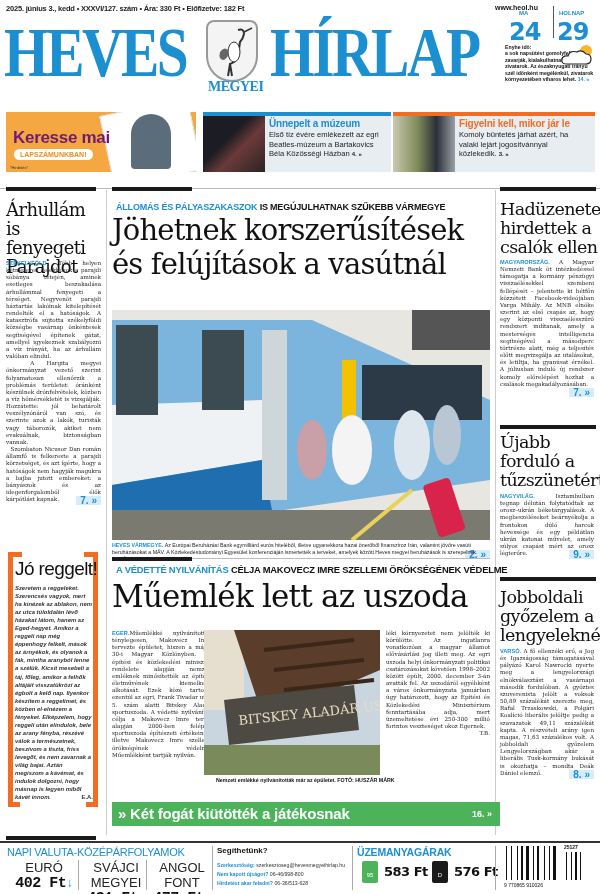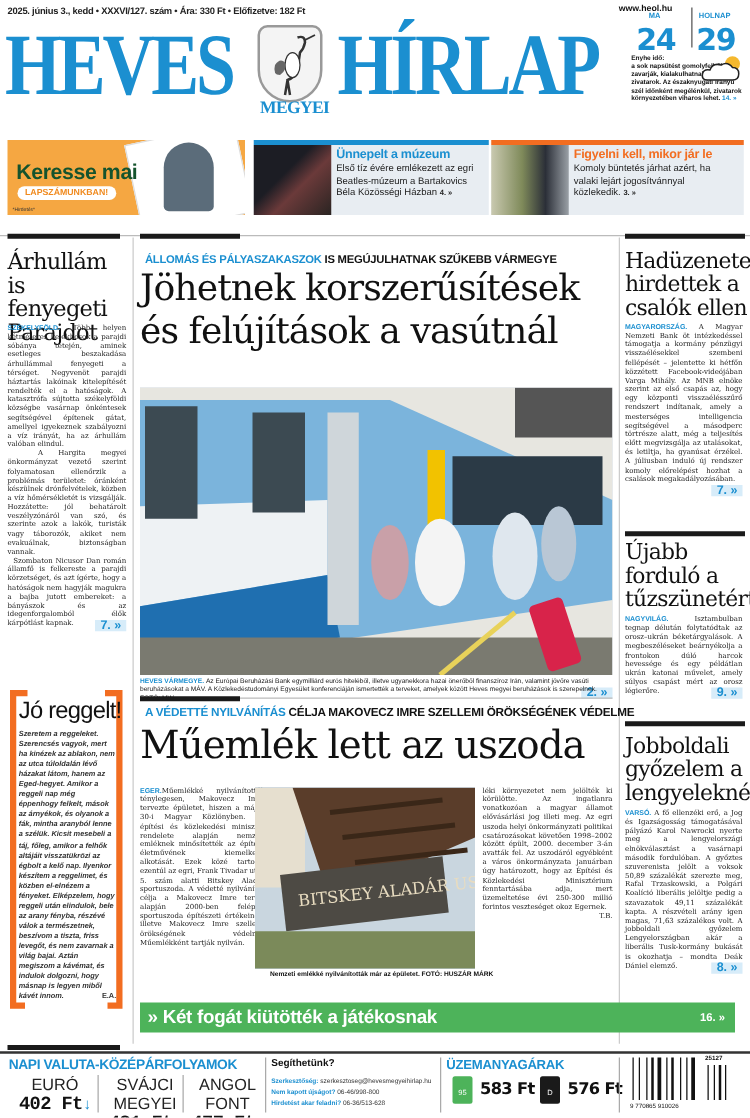--- a/index.html
+++ b/index.html
@@ -14,21 +14,21 @@
 #crest{left:206px;top:20px;width:52px;height:62px;border:2px solid #999;border-radius:8px 8px 26px 26px;background:#f4f4f4}
 #megyei{left:208px;top:79px;font-family:"Liberation Serif",serif;font-weight:bold;font-size:14px;color:#1b8fd0;letter-spacing:-0.5px}
 #weather{left:505px;top:4px;width:92px;height:100px}
 .wlabel{position:absolute;top:6px;font-size:6px;font-weight:bold;color:#1b8fd0}
 .wtemp{position:absolute;top:14px;font-size:24px;font-weight:bold;color:#1b8fd0;font-family:"DejaVu Sans",sans-serif;letter-spacing:-1px}
 #wdiv{left:48px;top:2px;width:1px;height:32px;background:#555}
 #wtext{position:absolute;left:0;top:40px;width:92px;font-size:5.2px;line-height:6.4px;font-weight:bold}
 #cloud{position:absolute;left:55px;top:40px;width:36px;height:22px}
 
 #ad{left:6px;top:112px;width:190px;height:60px;background:#f5a742;overflow:hidden}
-#ad-title{position:absolute;left:7px;top:16px;font-size:17px;font-weight:bold;color:#14532d;letter-spacing:-0.3px}
+#ad-title{position:absolute;left:7px;top:16px;font-size:17px;font-weight:bold;color:#701a75;letter-spacing:-0.3px}
 #ad-pill{position:absolute;left:8px;top:37px;background:#fff;color:#f08a1e;font-size:7px;font-weight:bold;padding:2px 6px;border-radius:6px}
 #ad-small{position:absolute;left:4px;top:53px;font-size:4px;color:#333}
 #ad-mag{position:absolute;left:100px;top:-6px;width:90px;height:74px;background:#fff;transform:rotate(-12deg);border:1px solid #ddd}
 #ad-face{position:absolute;left:125px;top:2px;width:40px;height:55px;border-radius:20px 20px 4px 4px;background:#5b6c7a}
 .teaser{top:112px;height:60px;background:#e8edf2}
 #t1{left:203px;width:188px;border-top:4px solid #1b8fd0}
 #t2{left:393px;width:202px;border-top:4px solid #f26d21}
 .timg{position:absolute;top:0;width:62px;height:56px}
 .ttitle{position:absolute;left:66px;top:2px;font-size:10px;font-weight:bold;letter-spacing:-0.2px}
 .tbody{position:absolute;left:66px;top:14px;width:120px;font-size:7.6px;line-height:9.5px;color:#222}
@@ -55,25 +55,25 @@
 #s2-sup{left:116px;top:564px;font-size:9.4px;font-weight:bold;letter-spacing:-0.2px}
 #s2-h{left:112px;top:578px;width:388px;font-family:"DejaVu Serif",serif;font-size:31px;line-height:36px;letter-spacing:-0.8px}
 #s2-col1{left:112px;top:630px;width:100px}
 #photo2{left:204px;top:630px;width:176px;height:145px;background:#9fb4c2;overflow:hidden}
 #cap2{left:216px;top:777px;font-size:5.3px;font-weight:bold}
 #s2-col3{left:386px;top:630px;width:104px}
 
 .rh{left:500px;width:98px;font-family:"DejaVu Serif",serif;font-size:17.5px;line-height:19px;letter-spacing:-0.6px}
 .rb{left:500px;width:94px}
 
-#green{left:112px;top:802px;width:476px;height:24px;background:#4db35a;color:#fff}
+#green{left:112px;top:802px;width:388px;height:24px;background:#4db35a;color:#fff}
 #green-t{position:absolute;left:6px;top:3px;font-size:15px;font-weight:bold;letter-spacing:-0.2px}
 #green-p{position:absolute;right:8px;top:7px;font-size:9px;font-weight:bold}
 
-#fx-title{left:7px;top:846px;font-size:11px;font-weight:bold;color:#1b8fd0;letter-spacing:-0.3px}
+#fx-title{left:7px;top:846px;font-size:11px;font-weight:normal;color:#1b8fd0;letter-spacing:-0.3px}
 .fx{top:860px;width:80px;text-align:center}
 .fx-n{font-size:13px;color:#222}
 .fx-v{font-size:15px;font-weight:bold;font-family:Liberation Mono, monospace;letter-spacing:-0.5px}
 .fx-v span{color:#1b8fd0;font-weight:normal;font-size:12px}
 .vsep{width:1px;background:#aaa}
 #help-t{left:217px;top:846px;font-size:8px;font-weight:bold}
 .help{left:217px;font-size:5.2px;color:#333}
 .help b{color:#1b8fd0}
 #fuel-t{left:357px;top:846px;font-size:10.5px;font-weight:bold;color:#1b8fd0;letter-spacing:-0.2px}
 .pump{top:861px;width:16px;height:22px;border-radius:2px}

